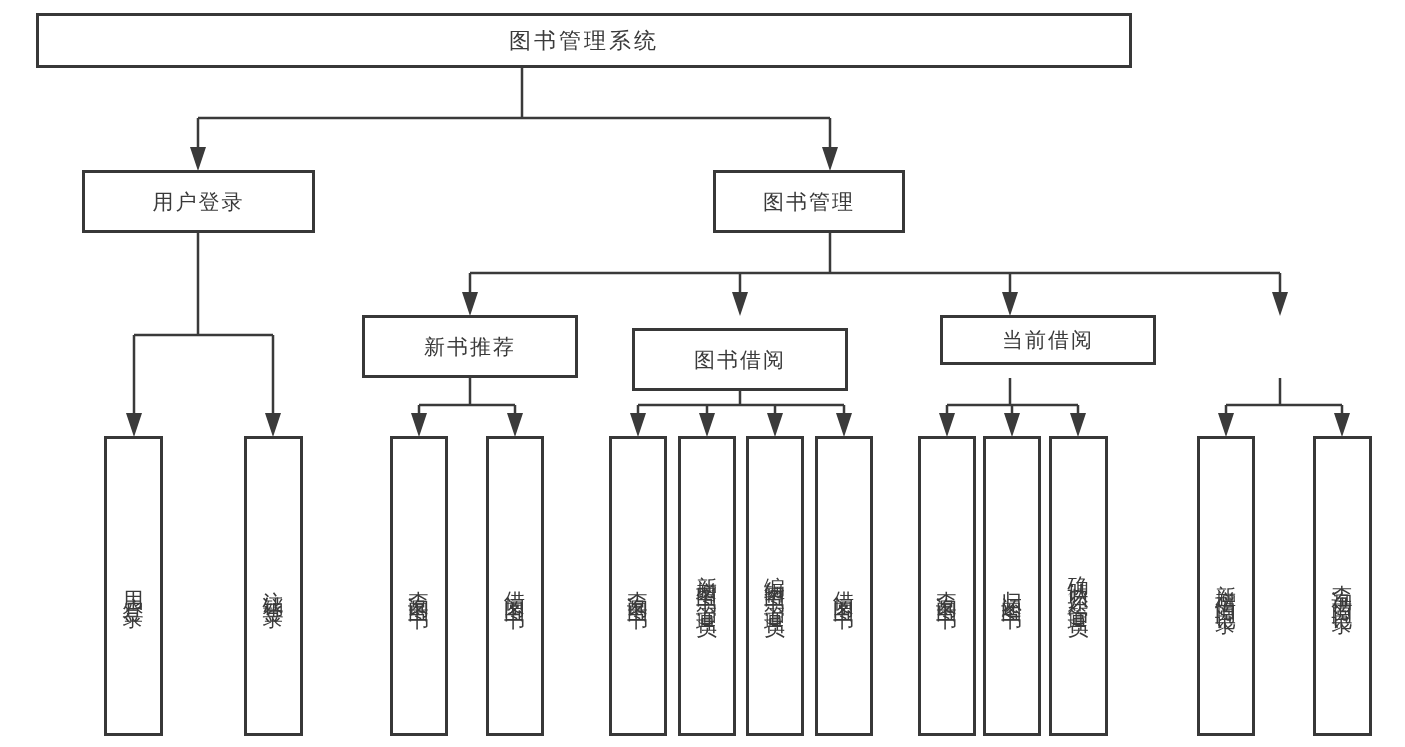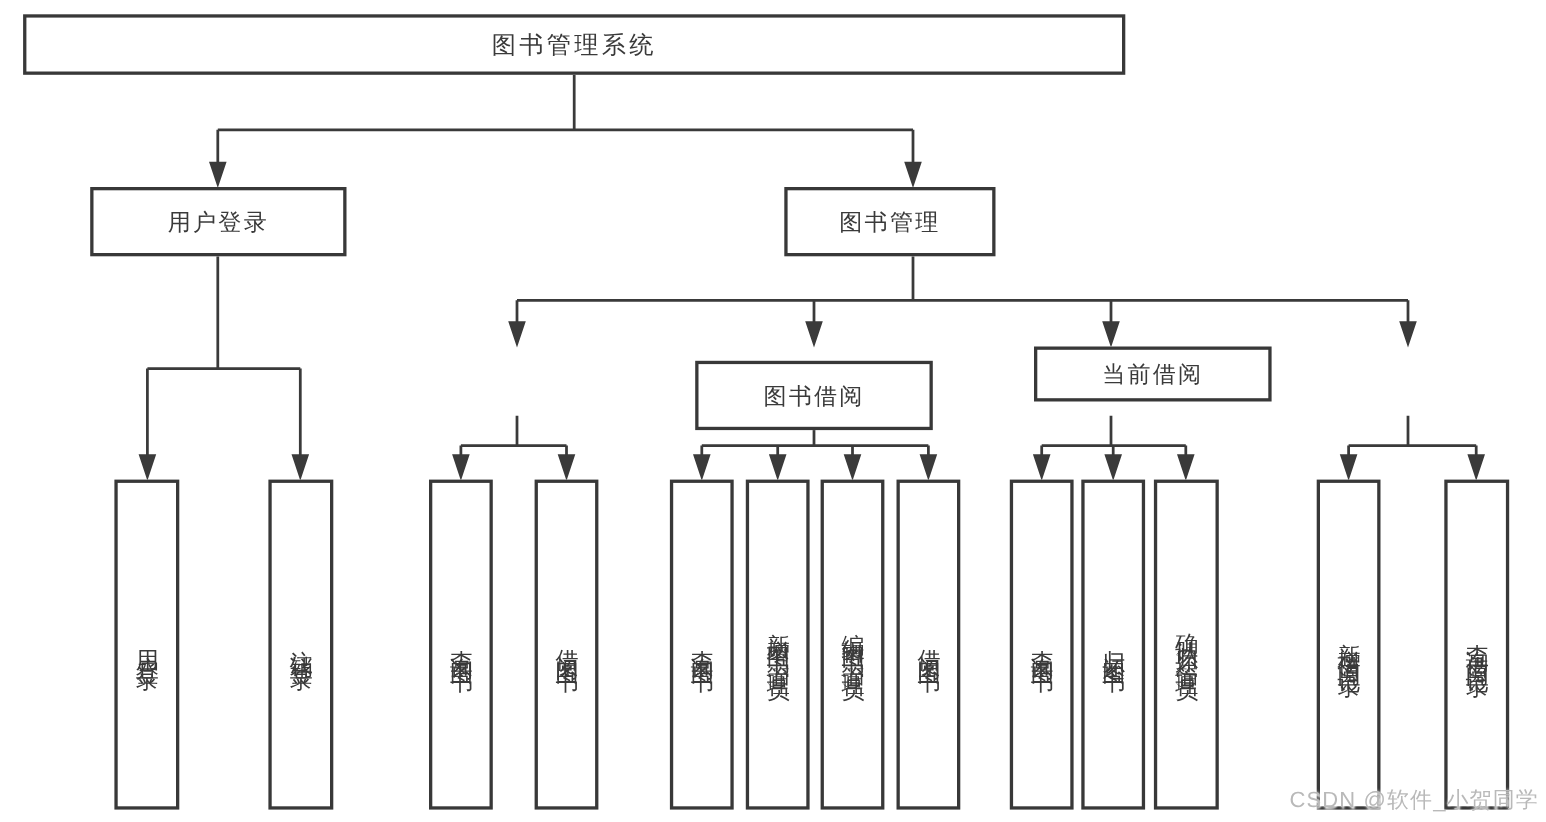--- a/index.html
+++ b/index.html
@@ -80,31 +80,34 @@
     <path fill="#3a3a3a" d="
       M190 147h16l-8 24z M822 147h16l-8 24z
       M462 292h16l-8 24z M732 292h16l-8 24z M1002 292h16l-8 24z M1272 292h16l-8 24z
       M126 413h16l-8 24z M265 413h16l-8 24z
       M411 413h16l-8 24z M507 413h16l-8 24z
       M630 413h16l-8 24z M699 413h16l-8 24z M767 413h16l-8 24z M836 413h16l-8 24z
       M939 413h16l-8 24z M1004 413h16l-8 24z M1070 413h16l-8 24z
       M1218 413h16l-8 24z M1334 413h16l-8 24z"></path>
   </svg>
 
-  <div class="node h root" style="left:21px;top:13px;width:1002px;height:55px">
+  <div class="node h root" style="left:36px;top:13px;width:1096px;height:55px">
     <span>图书管理系统</span>
   </div>
 
   <div class="node h" style="left:82px;top:170px;width:233px;height:63px">
     <span>用户登录</span>
   </div>
   <div class="node h" style="left:713px;top:170px;width:192px;height:63px">
     <span>图书管理</span>
   </div>
 
+  <div class="node h" style="left:362px;top:315px;width:216px;height:63px">
+    <span>新书推荐</span>
+  </div>
   <div class="node h" style="left:632px;top:328px;width:216px;height:63px">
     <span>图书借阅</span>
   </div>
   <div class="node h" style="left:940px;top:315px;width:216px;height:50px">
     <span>当前借阅</span>
   </div>
 
   <div class="node v" style="left:104px;top:436px;width:59px;height:300px">
     <span>用户登录</span>
   </div>
@@ -142,15 +145,14 @@
     <span>确认归还（管理员）</span>
   </div>
 
   <div class="node v" style="left:1197px;top:436px;width:58px;height:300px">
     <span>新增借阅记录</span>
   </div>
   <div class="node v" style="left:1313px;top:436px;width:59px;height:300px">
     <span>查询借阅记录</span>
   </div>
 
-  <div class="watermark">CSDN @软件_小贺同学</div>
 
 </div>
 
 </body></html>

